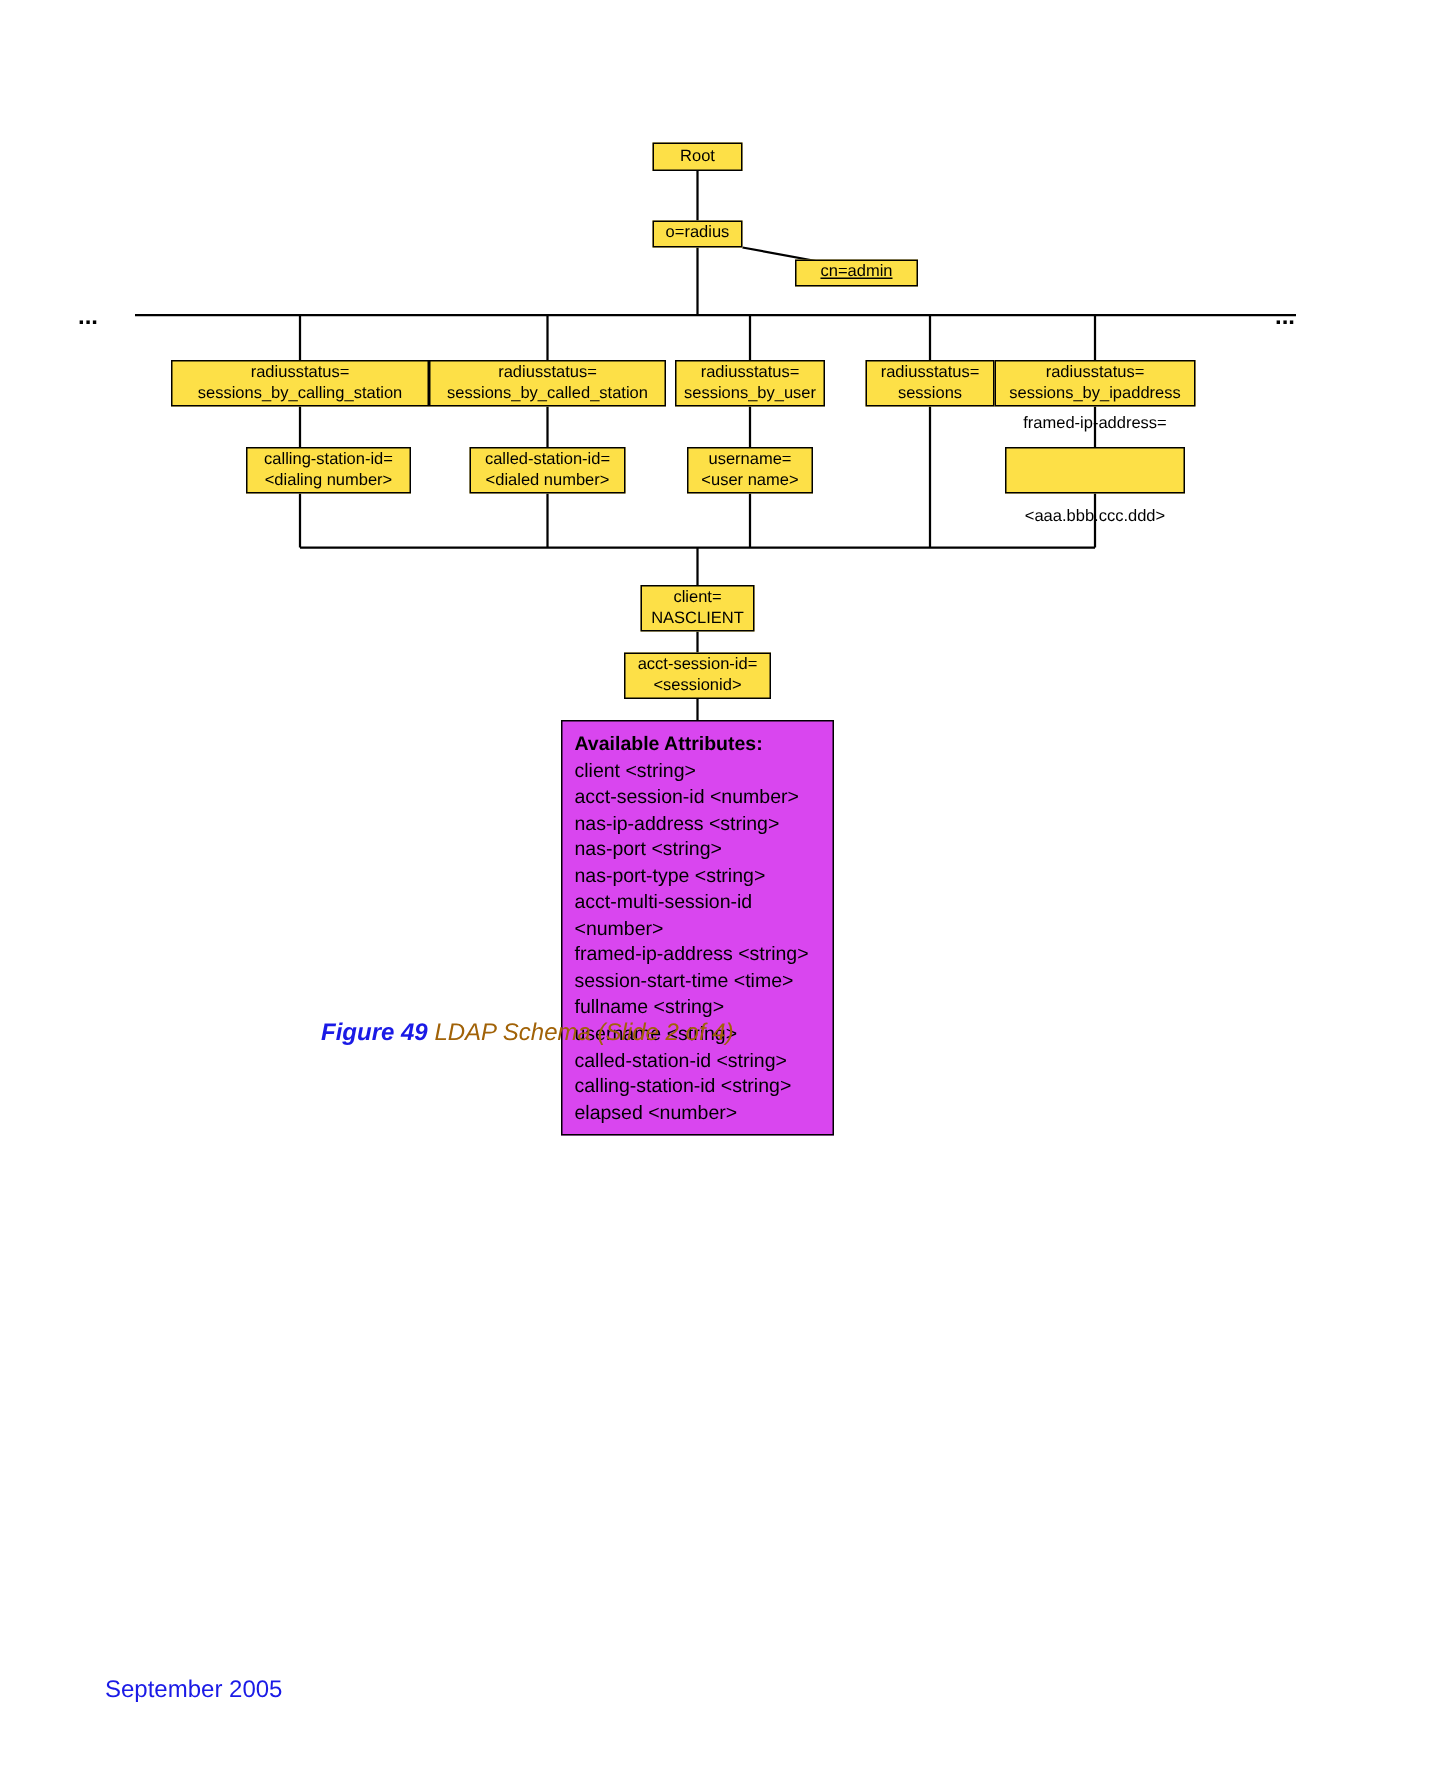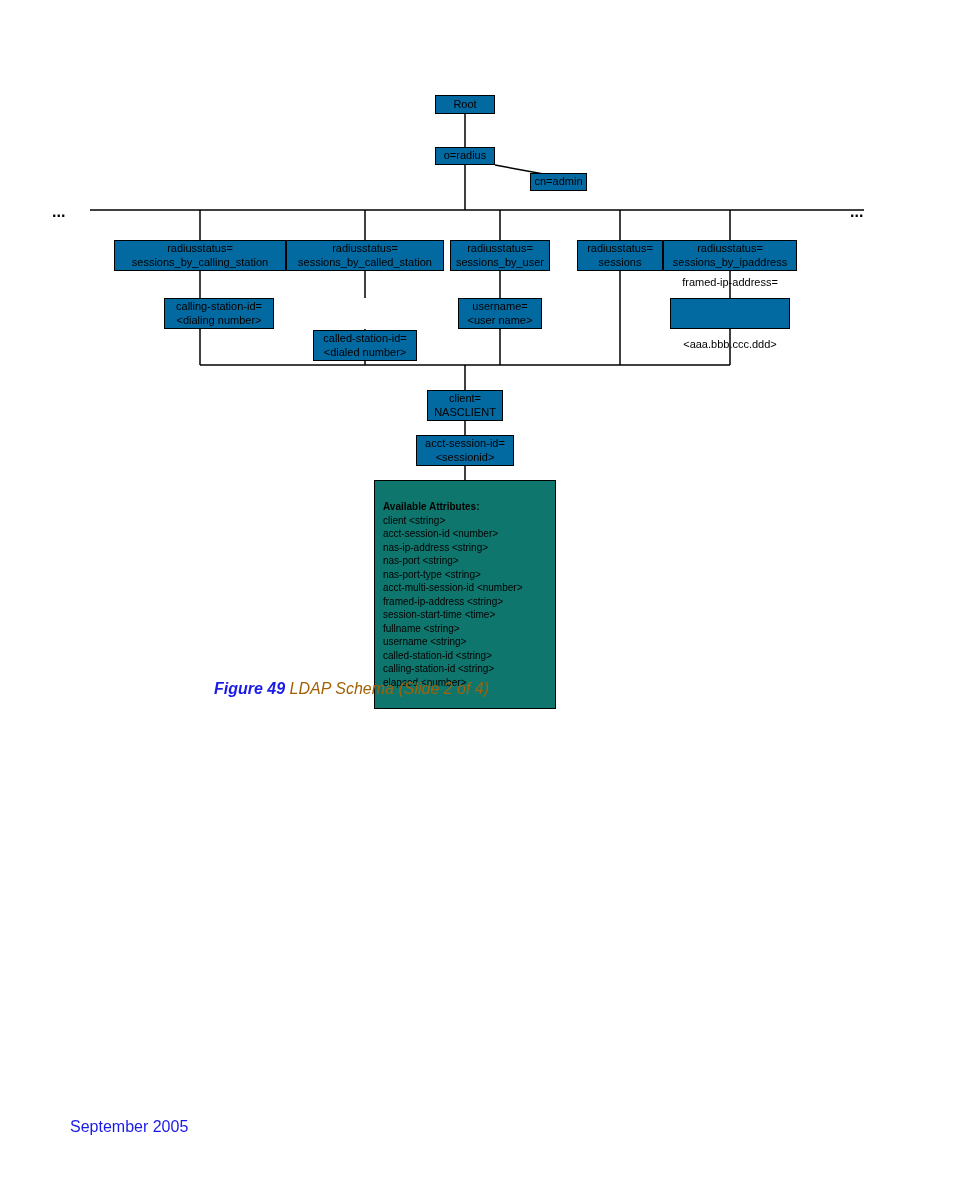--- a/index.html
+++ b/index.html
@@ -13,37 +13,37 @@
   #diagram {
     position: absolute;
     left: 90px;
     top: 85px;
     width: 774px;
     height: 605px;
   }
   .node {
     position: absolute;
     border: 1px solid #000;
-    background: #0369a1;
+    background: #fde047;
     text-align: left;
     font-size: 11px;
     display: flex;
     flex-direction: column;
     justify-content: center;
     align-items: center;
     line-height: 1.25;
     padding: 2px 4px;
   }
   .attrs {
     position: absolute;
     border: 1px solid #000;
-    background: #0f766e;
-    font-size: 10px;
+    background: #d946ef;
+    font-size: 13px;
     line-height: 1.35;
-    padding: 19px 8px;
+    padding: 6px 8px;
   }
   .attrs .title { font-weight: bold; }
   .dots {
     position: absolute;
     font-size: 16px;
     font-weight: bold;
   }
   #caption {
     position: absolute;
     left: 214px;
@@ -106,21 +106,21 @@
 
     <line x1="375" y1="381" x2="375" y2="395" stroke="#000" stroke-width="1.5"></line>
   </svg>
 
   <div class="node" style="left:345px; top:10px; width:60px; height:19px;">
     <span>Root</span>
   </div>
   <div class="node" style="left:345px; top:62px; width:60px; height:18px;">
     <span>o=radius</span>
   </div>
-  <div class="node" style="left:440px; top:88px; width:57px; height:18px;">
+  <div class="node" style="left:440px; top:88px; width:82px; height:18px;text-decoration:underline;">
     <span>cn=admin</span>
   </div>
 
   <div class="dots" style="left:-38px; top:118px;">...</div>
   <div class="dots" style="left:760px; top:118px;">...</div>
 
   <div class="node" style="left:24px; top:155px; width:172px; height:31px;">
     <span>radiusstatus=</span>
     <span>sessions_by_calling_station</span>
   </div>
@@ -138,21 +138,21 @@
   </div>
   <div class="node" style="left:573px; top:155px; width:134px; height:31px;">
     <span>radiusstatus=</span>
     <span>sessions_by_ipaddress</span>
   </div>
 
   <div class="node" style="left:55px; top:213px; width:110px; height:31px;margin-left:19px;">
     <span>calling-station-id=</span>
     <span>&lt;dialing number&gt;</span>
   </div>
-  <div class="node" style="left:223px; top:213px; width:104px; height:31px;margin-top:32px;">
+  <div class="node" style="left:223px; top:213px; width:104px; height:31px;">
     <span>called-station-id=</span>
     <span>&lt;dialed number&gt;</span>
   </div>
   <div class="node" style="left:368px; top:213px; width:84px; height:31px;">
     <span>username=</span>
     <span>&lt;user name&gt;</span>
   </div>
   <div class="node" style="left:580px; top:213px; width:120px; height:31px;gap:48px;">
     <span>framed-ip-address=</span>
     <span>&lt;aaa.bbb.ccc.ddd&gt;</span>

